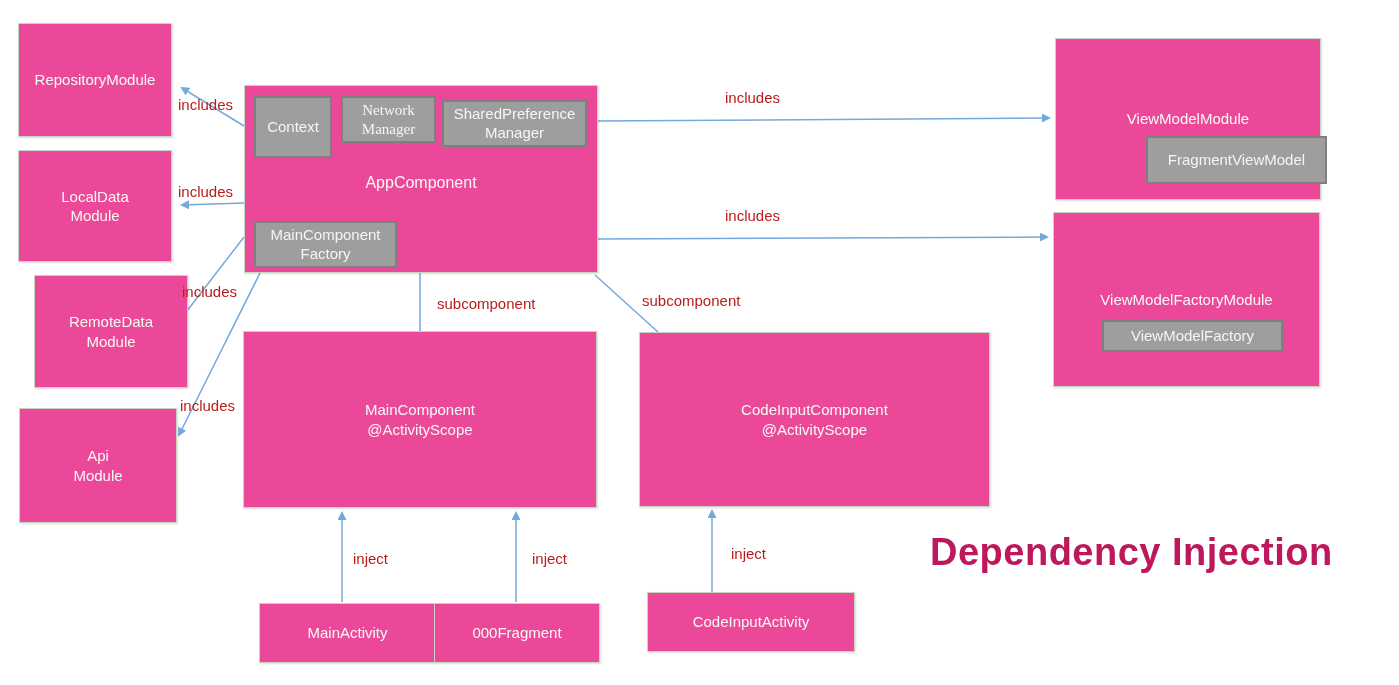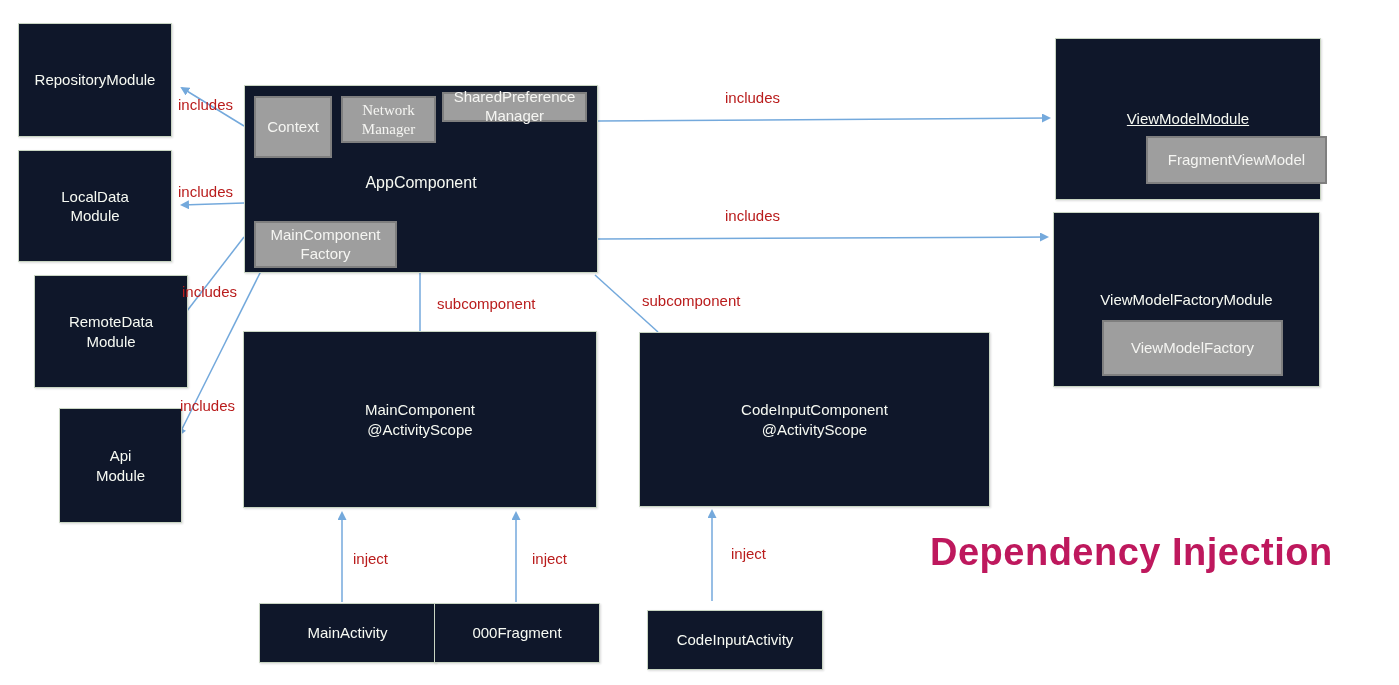--- a/index.html
+++ b/index.html
@@ -2,21 +2,21 @@
 <html><head>
 <meta charset="utf-8">
 <style>
   html,body{margin:0;padding:0;background:#ffffff;}
   #stage{
     position:relative;width:1399px;height:685px;background:#ffffff;overflow:hidden;
     font-family:"Liberation Sans", sans-serif;
   }
   svg.wires{position:absolute;left:0;top:0;z-index:1;}
   .gbox{
-    position:absolute;z-index:2;background:#0f172a;border:1px solid #c9d5c3;
+    position:absolute;z-index:2;background:#ec4899;border:1px solid #c9d5c3;
     box-shadow:1px 1px 2px rgba(0,0,0,0.14);
     display:flex;align-items:center;justify-content:center;text-align:center;
     color:#f7faf3;font-size:15px;line-height:1.3;white-space:pre-line;box-sizing:border-box;
   }
   .graybox{
     position:absolute;z-index:3;background:#9e9e9e;border:2px solid #7f7f7f;
     display:flex;align-items:center;justify-content:center;text-align:center;
     color:#f5f5f2;font-size:15px;line-height:1.25;white-space:pre-line;box-sizing:border-box;
   }
   .complabel{
@@ -62,49 +62,49 @@
       <line x1="516" y1="602" x2="516" y2="513" marker-end="url(#arr)"></line>
       <line x1="712" y1="601" x2="712" y2="511" marker-end="url(#arr)"></line>
     </g>
   </svg>
 
   <div class="gbox" style="left:18px;top:23px;width:154px;height:114px;">RepositoryModule</div>
   <div class="gbox" style="left:18px;top:150px;width:154px;height:112px;">LocalData
 Module</div>
   <div class="gbox" style="left:34px;top:275px;width:154px;height:113px;">RemoteData
 Module</div>
-  <div class="gbox" style="left:19px;top:408px;width:123px;height:115px;margin-left:40px;">Api
+  <div class="gbox" style="left:19px;top:408px;width:158px;height:115px;">Api
 Module</div>
 
   <div class="gbox" style="left:244px;top:85px;width:354px;height:188px;"></div>
   <div class="complabel" style="left:244px;top:174px;width:354px;">AppComponent</div>
   <div class="graybox" style="left:254px;top:96px;width:78px;height:62px;">Context</div>
   <div class="graybox" style="left:341px;top:96px;width:95px;height:47px;font-family:Liberation Serif, serif;">Network
 Manager</div>
-  <div class="graybox" style="left:442px;top:92px;width:145px;height:30px;">SharedPreference
+  <div class="graybox" style="left:442px;top:100px;width:145px;height:47px;">SharedPreference
 Manager</div>
   <div class="graybox" style="left:254px;top:221px;width:143px;height:47px;">MainComponent
 Factory</div>
 
   <div class="gbox" style="left:243px;top:331px;width:354px;height:177px;">MainComponent
 @ActivityScope</div>
   <div class="gbox" style="left:639px;top:332px;width:351px;height:175px;">CodeInputComponent
 @ActivityScope</div>
 
   <div class="gbox" style="left:1055px;top:38px;width:266px;height:162px;"></div>
-  <div class="complabel" style="left:1055px;top:110px;width:266px;font-size:15px;text-decoration:underline;">ViewModelModule</div>
+  <div class="complabel" style="left:1055px;top:110px;width:266px;font-size:15px;">ViewModelModule</div>
   <div class="graybox" style="left:1102px;top:136px;width:181px;height:48px;margin-left:44px;">FragmentViewModel</div>
 
   <div class="gbox" style="left:1053px;top:212px;width:267px;height:175px;"></div>
   <div class="complabel" style="left:1053px;top:291px;width:267px;font-size:15px;">ViewModelFactoryModule</div>
-  <div class="graybox" style="left:1102px;top:320px;width:181px;height:56px;">ViewModelFactory</div>
+  <div class="graybox" style="left:1102px;top:320px;width:181px;height:32px;">ViewModelFactory</div>
 
   <div class="gbox" style="left:243px;top:603px;width:177px;height:60px;margin-left:16px;">MainActivity</div>
   <div class="gbox" style="left:434px;top:603px;width:166px;height:60px;">000Fragment</div>
-  <div class="gbox" style="left:647px;top:610px;width:176px;height:60px;">CodeInputActivity</div>
+  <div class="gbox" style="left:647px;top:592px;width:208px;height:60px;">CodeInputActivity</div>
 
   <div class="edgelabel" style="left:178px;top:96px;">includes</div>
   <div class="edgelabel" style="left:178px;top:183px;">includes</div>
   <div class="edgelabel" style="left:182px;top:283px;">includes</div>
   <div class="edgelabel" style="left:180px;top:397px;">includes</div>
   <div class="edgelabel" style="left:725px;top:89px;">includes</div>
   <div class="edgelabel" style="left:725px;top:207px;">includes</div>
   <div class="edgelabel" style="left:437px;top:295px;">subcomponent</div>
   <div class="edgelabel" style="left:642px;top:292px;">subcomponent</div>
   <div class="edgelabel" style="left:353px;top:550px;">inject</div>

